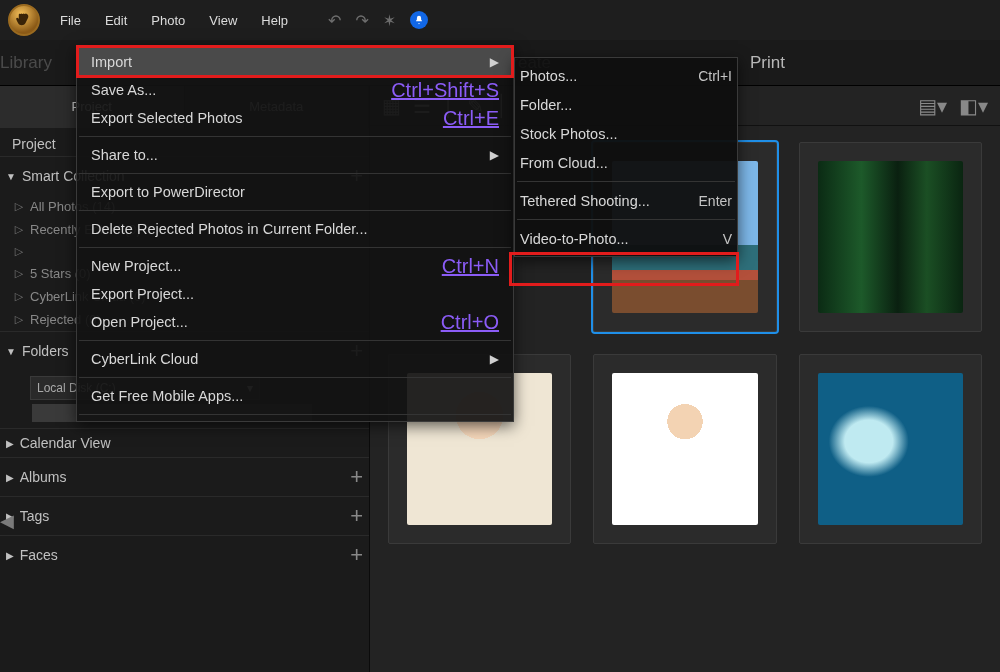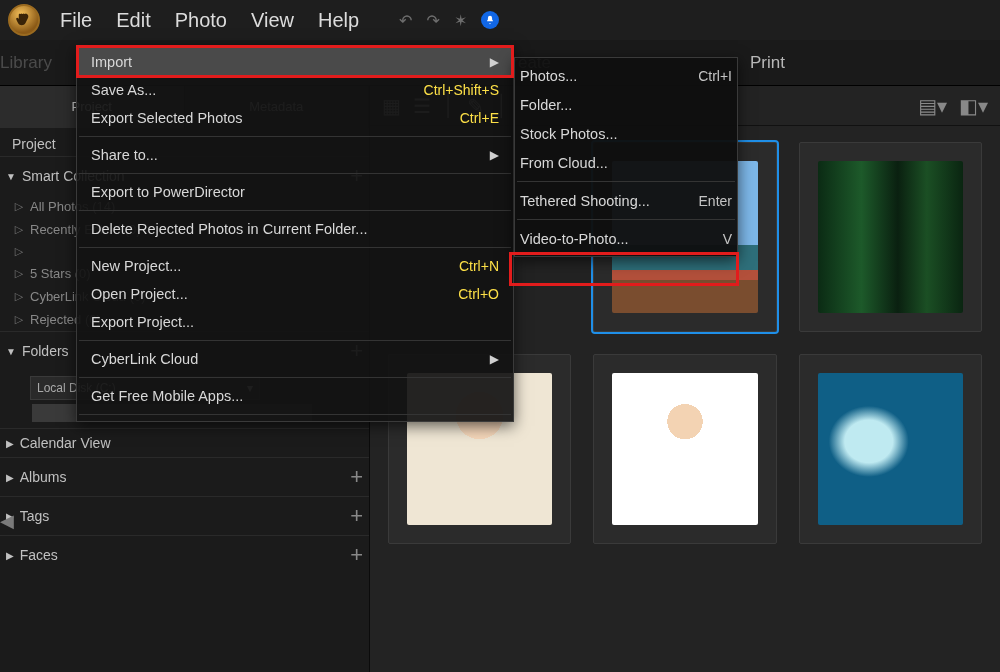--- a/index.html
+++ b/index.html
@@ -3,21 +3,21 @@
 <meta charset="utf-8">
 <style>
 * { margin: 0; padding: 0; box-sizing: border-box; font-family: "Segoe UI", Arial, sans-serif; }
 html, body { width: 1000px; height: 672px; background: #1a1a1a; color: #c8c8c8; overflow: hidden; }
 
 
 .menubar { height: 40px; display: flex; align-items: center; padding: 0 8px; background: #1e1e1e; }
 .logo { width: 32px; height: 32px; border-radius: 50%; background: radial-gradient(circle at 40% 30%, #f6c15a, #8b5a17 70%); border: 2px solid #9b6b20; margin-right: 20px; display:flex; align-items:center; justify-content:center; }
 .logo svg { width:18px; height:18px; }
 .menu-items { display: flex; gap: 24px; }
-.menu-item { font-size: 20px; color: #dcdcdc; cursor: pointer; }
+.menu-item { font-size: 13px; color: #dcdcdc; cursor: pointer; }
 .menubar-right { margin-left: 40px; display: flex; gap: 14px; align-items: center; }
 .mb-icon { color: #6e6e6e; font-size: 16px; }
 .bell { width:18px; height:18px; border-radius:50%; background:#1167e6; display:flex; align-items:center; justify-content:center; }
 
 
 .ws-tabs { height: 46px; display:flex; align-items:center; border-bottom:1px solid #000; }
 .ws-tab { flex:1; font-size:17px; color:#b8b8b8; }
 
 
 .main { display:flex; height: calc(672px - 40px - 46px); }
@@ -39,21 +39,21 @@
 .ct-item { color:#888; font-size:20px; padding:0 4px; }
 .grid { flex:1; padding:16px 18px; display:grid; grid-template-columns: repeat(3, 1fr); gap:22px; align-content:start; }
 .thumb { background:#2b2b2b; border:1px solid #3a3a3a; border-radius:2px; height:190px; display:flex; align-items:center; justify-content:center; overflow:hidden; }
 .thumb.selected { outline:2px solid #1f8fe8; }
 .photo { width:100%; height:100%; }
 .photo-inner { margin:18px; height:calc(100% - 36px); border-radius:2px; }
 
 
 .file-menu { position:absolute; left:76px; top:45px; width:438px; background:rgba(18,18,18,0.92); border:1px solid #3a3a3a; box-shadow:0 4px 14px rgba(0,0,0,.6); z-index:30; padding:2px 0; }
 .fm-row { display:flex; align-items:center; height:28px; padding:12px 14px; font-size:14.5px; color:#d8d8d8; cursor:pointer; }
-.fm-row .shortcut { margin-left:auto; color:#fde047; font-size:14px; }
+.fm-row .shortcut { margin-left:auto; color:#8b5cf6; font-size:20px;text-decoration:underline; }
 .fm-row .sub-arrow { margin-left:auto; color:#d0d0d0; font-size:12px; }
 .fm-sep { height:1px; background:#343434; margin:4px 2px; }
 .fm-row.highlight { background:#4a4a4a; }
 .highlight-red { position:absolute; border:3px solid #e21c1c; pointer-events:none; z-index:50; }
 .hl-import { left:76px; top:45px; width:438px; height:33px; }
 .hl-video { left:509px; top:252px; width:230px; height:34px; }
 
 .sub-menu { position:absolute; left:514px; top:57px; width:224px; background:rgba(15,15,15,0.96); border:1px solid #3a3a3a; box-shadow:0 4px 14px rgba(0,0,0,.6); z-index:30; padding:3px 0; }
 .sm-row { display:flex; align-items:center; height:29px; padding:0 5px; font-size:14.5px; color:#d8d8d8; cursor:pointer; }
 .sm-row .shortcut { margin-left:auto; color:#c4c4c4; font-size:14px; }
@@ -245,26 +245,26 @@
     <div class="fm-sep"></div>
     <div class="fm-row">
       <span>Delete Rejected Photos in Current Folder...</span>
     </div>
     <div class="fm-sep"></div>
     <div class="fm-row">
       <span>New Project...</span>
       <span class="shortcut">Ctrl+N</span>
     </div>
     <div class="fm-row">
+      <span>Export Project...</span>
+    </div>
+    <div class="fm-row">
       <span>Open Project...</span>
       <span class="shortcut">Ctrl+O</span>
     </div>
-    <div class="fm-row">
-      <span>Export Project...</span>
-    </div>
     <div class="fm-sep"></div>
     <div class="fm-row">
       <span>CyberLink Cloud</span>
       <span class="sub-arrow">▶</span>
     </div>
     <div class="fm-sep"></div>
     <div class="fm-row">
       <span>Get Free Mobile Apps...</span>
     </div>
     <div class="fm-sep"></div>

